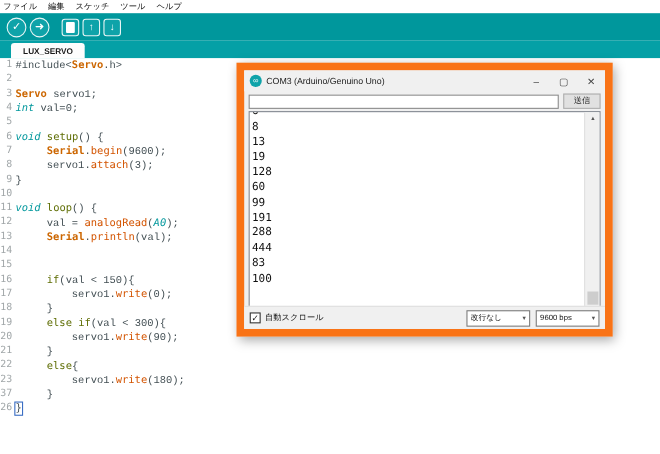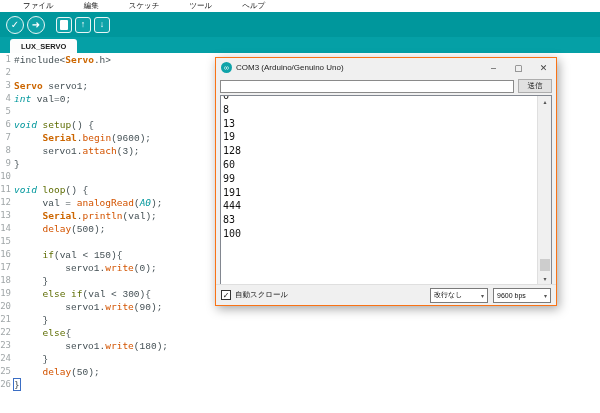--- a/index.html
+++ b/index.html
@@ -2,21 +2,21 @@
 <html><head>
 <meta charset="utf-8">
 <style>
   * { margin:0; padding:0; box-sizing:border-box; }
   body { font-family:"Liberation Sans", sans-serif; background:#fff; }
   #screen { position:relative; width:600px; height:413px; background:#fff; overflow:hidden; }
 
   
   .menubar { position:absolute; left:0; top:0; width:600px; height:12px; background:#ffffff;
              display:flex; align-items:center; padding-left:3px; gap:10px; }
-  .menu-item { font-size:7.5px; color:#111; cursor:default;margin-left:20px; }
+  .menu-item { font-size:7.5px; color:#111; cursor:default; }
 
   
   .toolbar { position:absolute; left:0; top:12px; width:600px; height:25px; background:#00979C;
              display:flex; align-items:center; padding-left:6px; }
   .tbtn { width:18px; height:18px; border:1.5px solid #E7F5F5; background:#0FA3A9; color:#fff;
           display:flex; align-items:center; justify-content:center; margin-right:3px;
           font-size:10px; line-height:1; }
   .tbtn.round { border-radius:50%; }
   .tbtn.square { width:16px; height:16px; border-radius:3px; font-size:9px; }
   .tbtn-gap { width:8px; }
@@ -35,21 +35,21 @@
   .code { white-space:pre; color:#434F54; }
   .c-p { color:#434F54;font-family:Liberation Mono, monospace; }
   .c-t { color:#00979C;font-style:italic; }
   .c-g { color:#5E6D03; }
   .c-o { color:#CC6600; font-weight:bold; }
   .c-f { color:#D35400; }
   .c-cursor { color:#434F54; border:1px solid #3B6EC4; margin-left:-1px; }
 
   
   .serial-win { position:absolute; left:215px; top:57px; width:342px; height:249px;
-                background:#F0F0F0; border:1px solid #f97316; box-shadow:2px 3px 10px rgba(0,0,0,.35); }
+                background:#F0F0F0; border:7px solid #f97316; box-shadow:2px 3px 10px rgba(0,0,0,.35); }
   .ser-title { position:absolute; left:0; top:0; right:0; height:19px; background:#F0F0F0;
                display:flex; align-items:center; padding-left:5px; }
   .app-icon { width:11px; height:11px; border-radius:50%; background:#0FA3A9; color:#fff;
               font-size:7px; line-height:11px; text-align:center; margin-right:4px; flex:none; }
   .ser-title-text { font-size:8px; color:#222; flex:1; }
   .winctl { width:25px; height:19px; display:flex; align-items:center; justify-content:center;
             font-size:9px; color:#444; }
   .ser-inputrow { position:absolute; left:0; top:19px; right:0; height:18px;
                   display:flex; align-items:center; padding:0 4px;justify-content:flex-end; }
   .ser-input { flex:1; height:13px; border:1px solid #8a8a8a; background:#fff; font-size:8px; padding:0 2px; }
@@ -162,21 +162,20 @@
         <div class="line">
           <span class="ln">12</span>
           <span class="code"><span class="c-p">     val = </span><span class="c-f">analogRead</span><span class="c-p">(</span><span class="c-t">A0</span><span class="c-p">);</span></span>
         </div>
         <div class="line">
           <span class="ln">13</span>
           <span class="code"><span class="c-p">     </span><span class="c-o">Serial</span><span class="c-p">.</span><span class="c-f">println</span><span class="c-p">(val);</span></span>
         </div>
         <div class="line">
           <span class="ln">14</span>
-          <span class="code"><span class="c-p">     </span><span class="c-f">delay</span><span class="c-p">(500);</span></span>
         </div>
         <div class="line">
           <span class="ln">15</span>
           <span class="code"></span>
         </div>
         <div class="line">
           <span class="ln">16</span>
           <span class="code"><span class="c-p">     </span><span class="c-g">if</span><span class="c-p">(val &lt; 150){</span></span>
         </div>
         <div class="line">
@@ -201,26 +200,22 @@
         </div>
         <div class="line">
           <span class="ln">22</span>
           <span class="code"><span class="c-p">     </span><span class="c-g">else</span><span class="c-p">{</span></span>
         </div>
         <div class="line">
           <span class="ln">23</span>
           <span class="code"><span class="c-p">         servo1.</span><span class="c-f">write</span><span class="c-p">(180);</span></span>
         </div>
         <div class="line">
-          <span class="ln">24</span>
+          <span class="ln">37</span>
           <span class="code"><span class="c-p">     }</span></span>
-        </div>
-        <div class="line">
-          <span class="ln">25</span>
-          <span class="code"><span class="c-p">     </span><span class="c-f">delay</span><span class="c-p">(50);</span></span>
         </div>
         <div class="line">
           <span class="ln">26</span>
           <span class="code"><span class="c-cursor">}</span></span>
         </div>
       </div>
   </div>
 
   <div class="serial-win">
     <div class="ser-title">
@@ -241,20 +236,21 @@
     <div class="ser-output">
       <div class="ser-values" id="serial-values">
           <div>6</div>
           <div>8</div>
           <div>13</div>
           <div>19</div>
           <div>128</div>
           <div>60</div>
           <div>99</div>
           <div>191</div>
+          <div>288</div>
           <div>444</div>
           <div>83</div>
           <div>100</div>
         </div>
       <div class="ser-scroll">
         <span class="scroll-arrow" style="top:0;">▴</span>
         <span class="scroll-thumb"></span>
         <span class="scroll-arrow" style="bottom:0;">▾</span>
       </div>
     </div>

